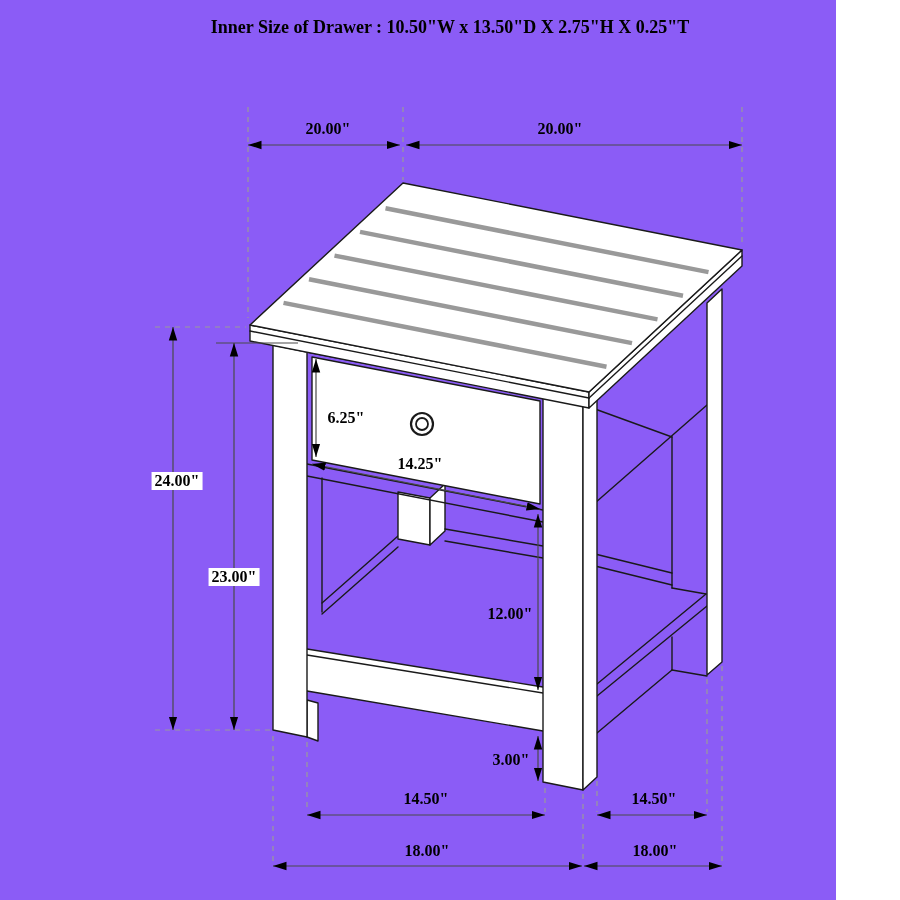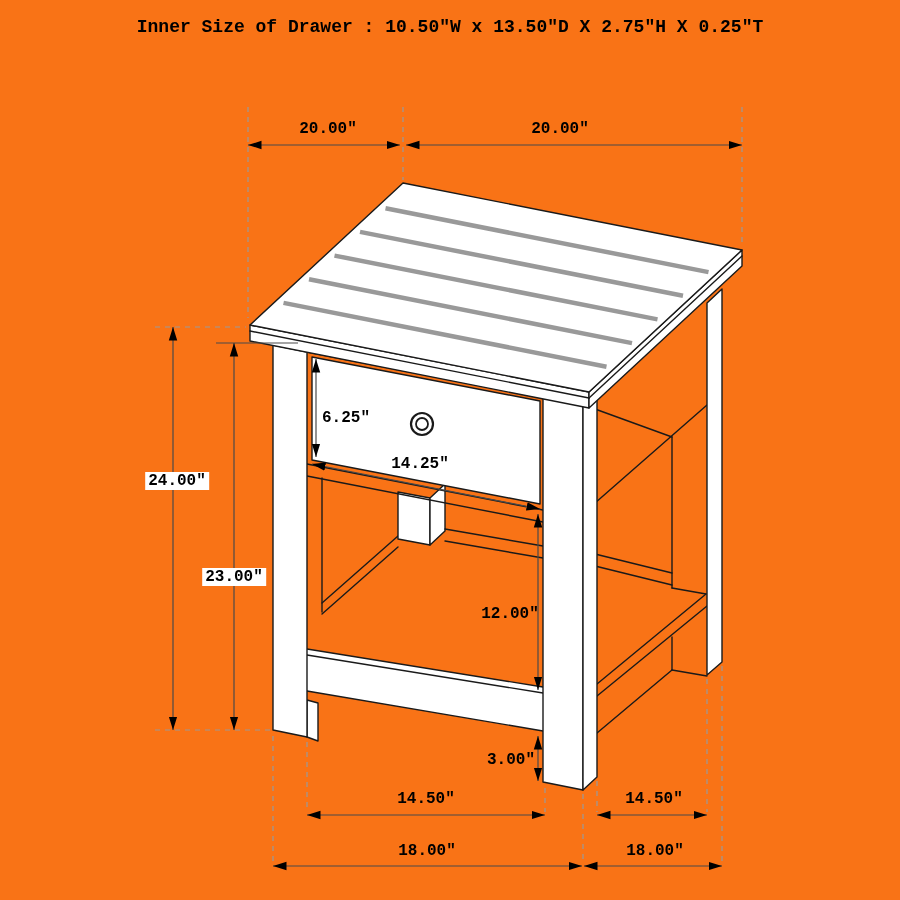--- a/index.html
+++ b/index.html
@@ -1,17 +1,17 @@
 <!DOCTYPE html>
 <html style="--line: #1a1a1a; --slat: #999999; --dim: #4a4a4a; --dash: #9a9a9a;"><head>
 <meta charset="utf-8">
 <style>
   html,body{margin:0;padding:0;background:#fff;}
-  #stage{position:relative;width:900px;height:900px;background:#f97316;overflow:hidden;
-         font-family:Liberation Mono, monospace;}
+  #stage{position:relative;width:836px;height:900px;background:#8b5cf6;overflow:hidden;
+         font-family:Liberation Serif, serif;}
   svg{position:absolute;left:0;top:0;}
   .ln{stroke:var(--line,#1a1a1a);stroke-width:1.4;fill:none;stroke-linecap:round;}
   .fw{fill:#ffffff;stroke:var(--line,#1a1a1a);stroke-width:1.4;stroke-linejoin:round;}
   .slat{stroke:var(--slat,#999999);stroke-width:4.5;fill:none;}
   .dim{stroke:var(--dim,#4a4a4a);stroke-width:1.2;fill:none;}
   .ref{stroke:var(--dim,#4a4a4a);stroke-width:1.2;fill:none;}
   .dash{stroke:var(--dash,#9a9a9a);stroke-width:1.2;fill:none;stroke-dasharray:5 5;}
   .page-title{position:absolute;transform:translateX(-50%);white-space:nowrap;
       font-weight:bold;font-size:18px;color:#000;}
   .dim-label{position:absolute;transform:translateX(-50%);white-space:nowrap;

